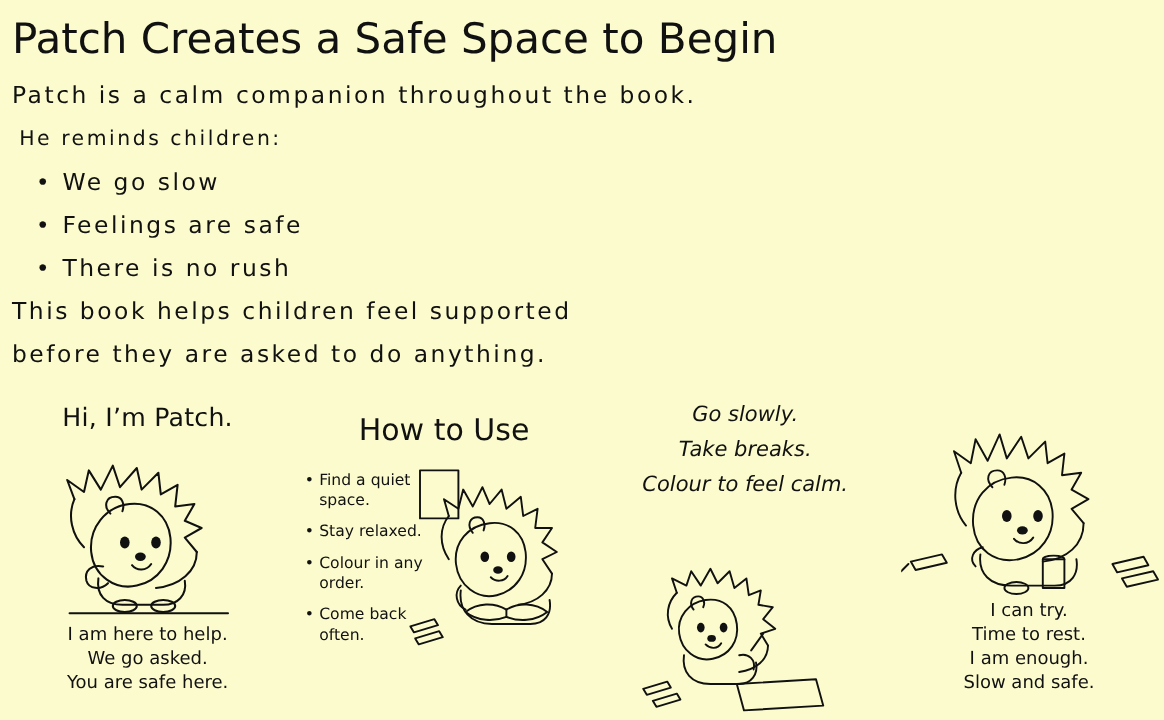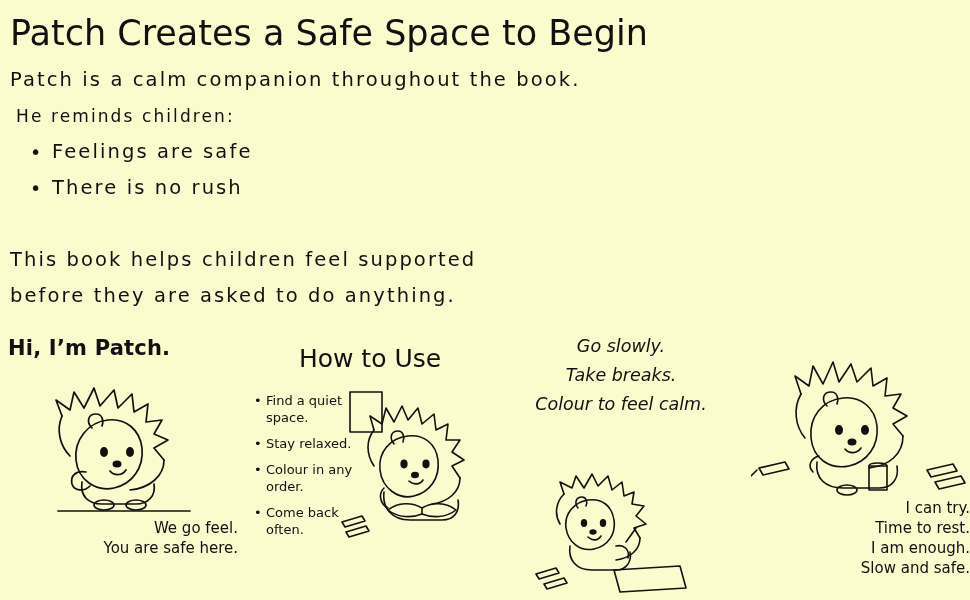--- a/index.html
+++ b/index.html
@@ -93,34 +93,34 @@
     position: absolute;
     top: 0;
     height: 270px;
   }
   .panel-1 { left: 8px;   width: 230px; }
   .panel-2 { left: 240px; width: 260px; }
   .panel-3 { left: 512px; width: 218px; }
   .panel-4 { left: 745px; width: 225px; }
 
   .panel-title-bold {
-    text-align: left;
+    text-align: center;
     font-size: 21px;
-    font-weight: 700;
+    font-weight: 400;
     letter-spacing: 0.2px;
     margin-top: 6px;
   }
   .panel-title-plain {
     text-align: center;
     font-size: 25px;
     font-weight: 400;
     margin-top: 14px;
   }
   .panel-caption {
-    text-align: right;
+    text-align: center;
     font-size: 15px;
     line-height: 20px;
   }
   .panel-1 .panel-caption {
     position: absolute;
     left: 0;
     width: 230px;
     top: 188px;
   }
   .panel-4 .panel-caption {
@@ -175,20 +175,21 @@
 <body>
 
 <div class="page">
 
   <div class="headline">Patch Creates a Safe Space to Begin</div>
 
   <div class="intro">Patch is a calm companion throughout the book.</div>
   <div class="intro-line-2">He reminds children:</div>
 
   <ul class="bullets">
+    <li>We go slow</li>
     <li>Feelings are safe</li>
     <li>There is no rush</li>
   </ul>
 
   <div class="closing">
     <div>This book helps children feel supported</div>
     <div>before they are asked to do anything.</div>
   </div>
 
   <div class="panels">
@@ -217,21 +218,22 @@
 
           <path d="M56 108 C46 106 40 112 42 120 C44 127 54 128 60 122"></path>
 
           <ellipse cx="74" cy="141" rx="10" ry="5"></ellipse>
           <ellipse cx="106" cy="141" rx="10" ry="5"></ellipse>
 
           <path d="M28 147 L160 147"></path>
         </svg>
       </div>
       <div class="panel-caption">
-        <div>We go feel.</div>
+        <div>I am here to help.</div>
+        <div>We go asked.</div>
         <div>You are safe here.</div>
       </div>
     </div>
 
     <div class="panel panel-2">
       <div class="panel-title-plain">How to Use</div>
       <ul class="howto-list">
         <li>Find a quiet space.</li>
         <li>Stay relaxed.</li>
         <li>Colour in any order.</li>

